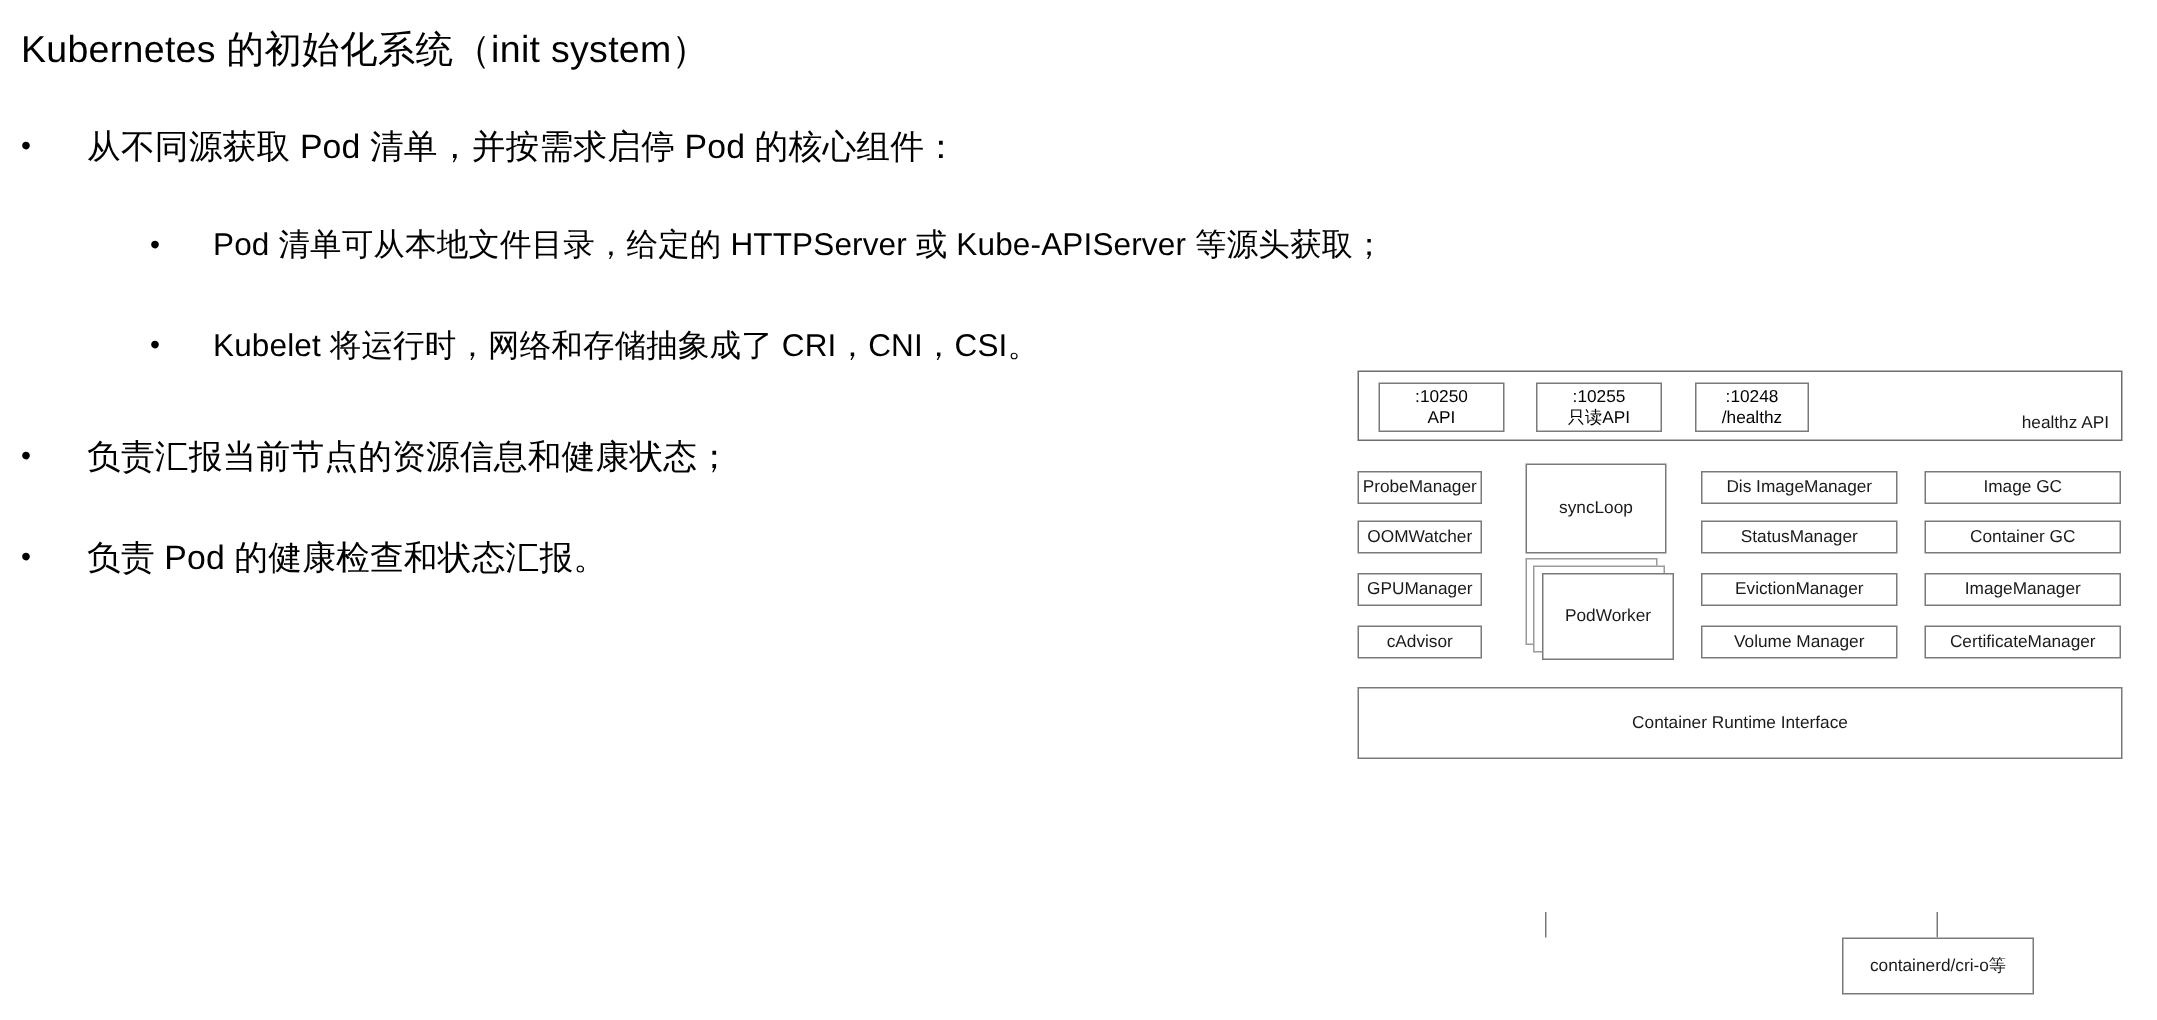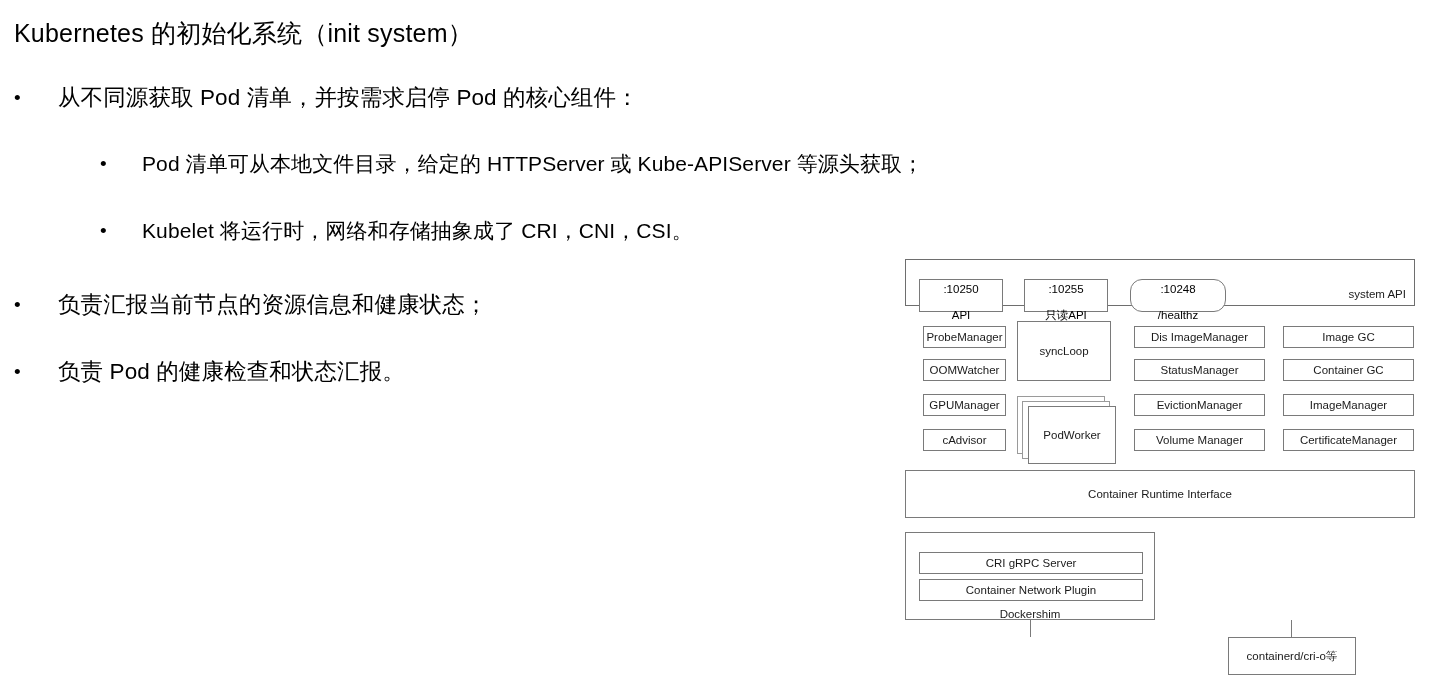--- a/index.html
+++ b/index.html
@@ -66,21 +66,21 @@
   .b5 { top: 357px; }
 
   
   .diagram {
     position: absolute;
     left: 905px;
     top: 247px;
     width: 510px;
     height: 420px;
   }
-  .diagram * { box-sizing: border-box; margin-top: 12px; }
+  .diagram * { box-sizing: border-box; }
 
   .box {
     position: absolute;
     border: 1.3px solid #7a7a7a;
     background: #ffffff;
     display: flex;
     align-items: center;
     justify-content: center;
     text-align: center;
     font-size: 11.5px;
@@ -106,35 +106,35 @@
     display: flex;
     flex-direction: column;
     align-items: center;
     justify-content: center;
     font-size: 11.5px;
     line-height: 14px;
   }
   .api-port .l1, .api-port .l2 { display: block; }
   .api-p1 { left: 13px;  width: 84px; }
   .api-p2 { left: 118px; width: 84px; }
-  .api-p3 { left: 224px; width: 96px; border-radius: 12px; }
+  .api-p3 { left: 224px; width: 76px; }
 
   .api-band-label {
     position: absolute;
     right: 8px;
     bottom: 4px;
     font-size: 11.5px;
     line-height: 14px;
     color: #1a1a1a;
     white-space: nowrap;
   }
 
   
   .mbox { height: 22px; }
-  .col1 { left: 18px;   width: 83px; }
+  .col1 { left: 0px;   width: 83px; }
   .col3 { left: 229px; width: 131px; }
   .col4 { left: 378px; width: 131px; }
 
   .r1 { top: 67px; }
   .r2 { top: 100px; }
   .r3 { top: 135px; }
   .r4 { top: 170px; }
 
   
   .syncloop {
@@ -269,21 +269,21 @@
       <span class="l2">API</span>
     </div>
     <div class="api-port api-p2">
       <span class="l1">:10255</span>
       <span class="l2">只读API</span>
     </div>
     <div class="api-port api-p3">
       <span class="l1">:10248</span>
       <span class="l2">/healthz</span>
     </div>
-    <div class="api-band-label">system API</div>
+    <div class="api-band-label">healthz API</div>
   </div>
 
   <div class="box mbox col1 r1">ProbeManager</div>
   <div class="box mbox col1 r2">OOMWatcher</div>
   <div class="box mbox col1 r3">GPUManager</div>
   <div class="box mbox col1 r4">cAdvisor</div>
 
   <div class="box syncloop">syncLoop</div>
 
   <div class="podworker-stack">
@@ -297,25 +297,20 @@
   <div class="box mbox col3 r3">EvictionManager</div>
   <div class="box mbox col3 r4">Volume Manager</div>
 
   <div class="box mbox col4 r1">Image GC</div>
   <div class="box mbox col4 r2">Container GC</div>
   <div class="box mbox col4 r3">ImageManager</div>
   <div class="box mbox col4 r4">CertificateManager</div>
 
   <div class="box cri-band">Container Runtime Interface</div>
 
-  <div class="box dockershim-group">
-    <div class="ds-inner ds-i1">CRI gRPC Server</div>
-    <div class="ds-inner ds-i2">Container Network Plugin</div>
-    <div class="ds-label">Dockershim</div>
-  </div>
 
 
   <div class="connector conn-docker"></div>
   <div class="connector conn-containerd"></div>
 
   <div class="box containerd-box">containerd/cri-o等</div>
 
 </div>
 
 </body></html>

